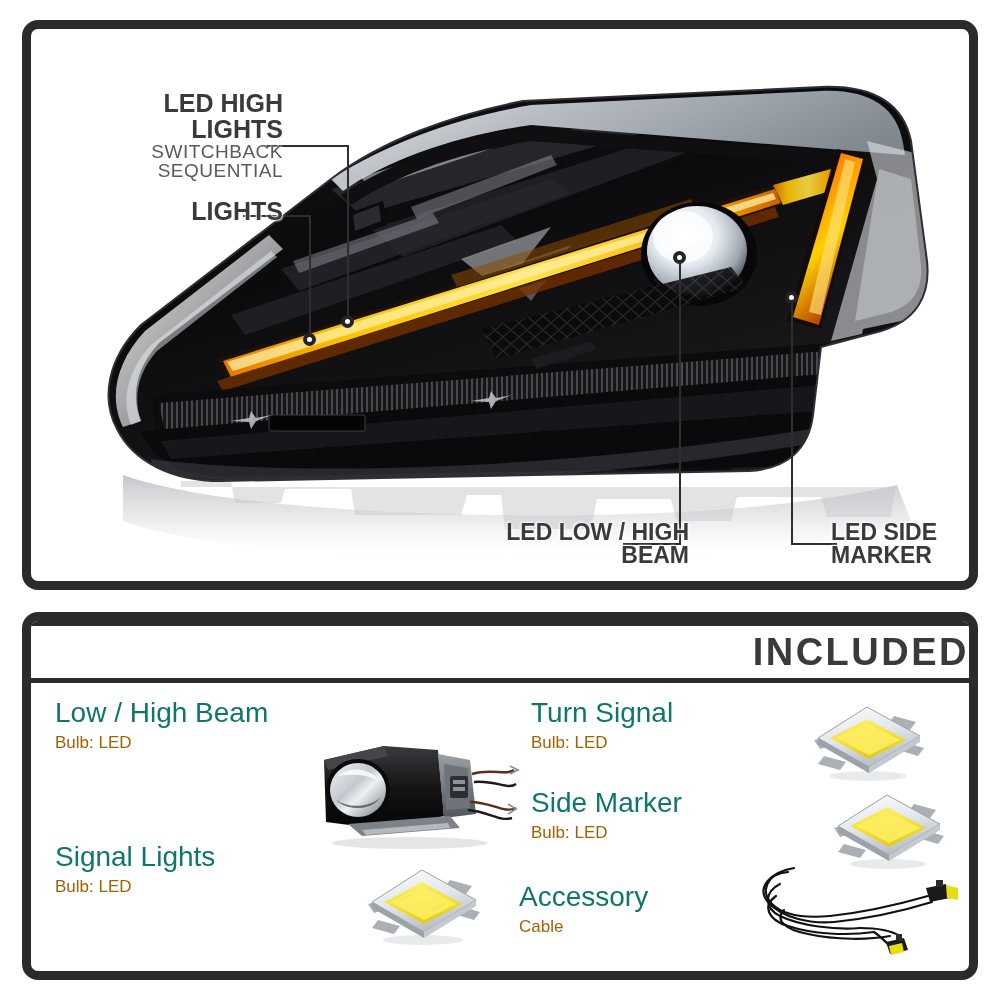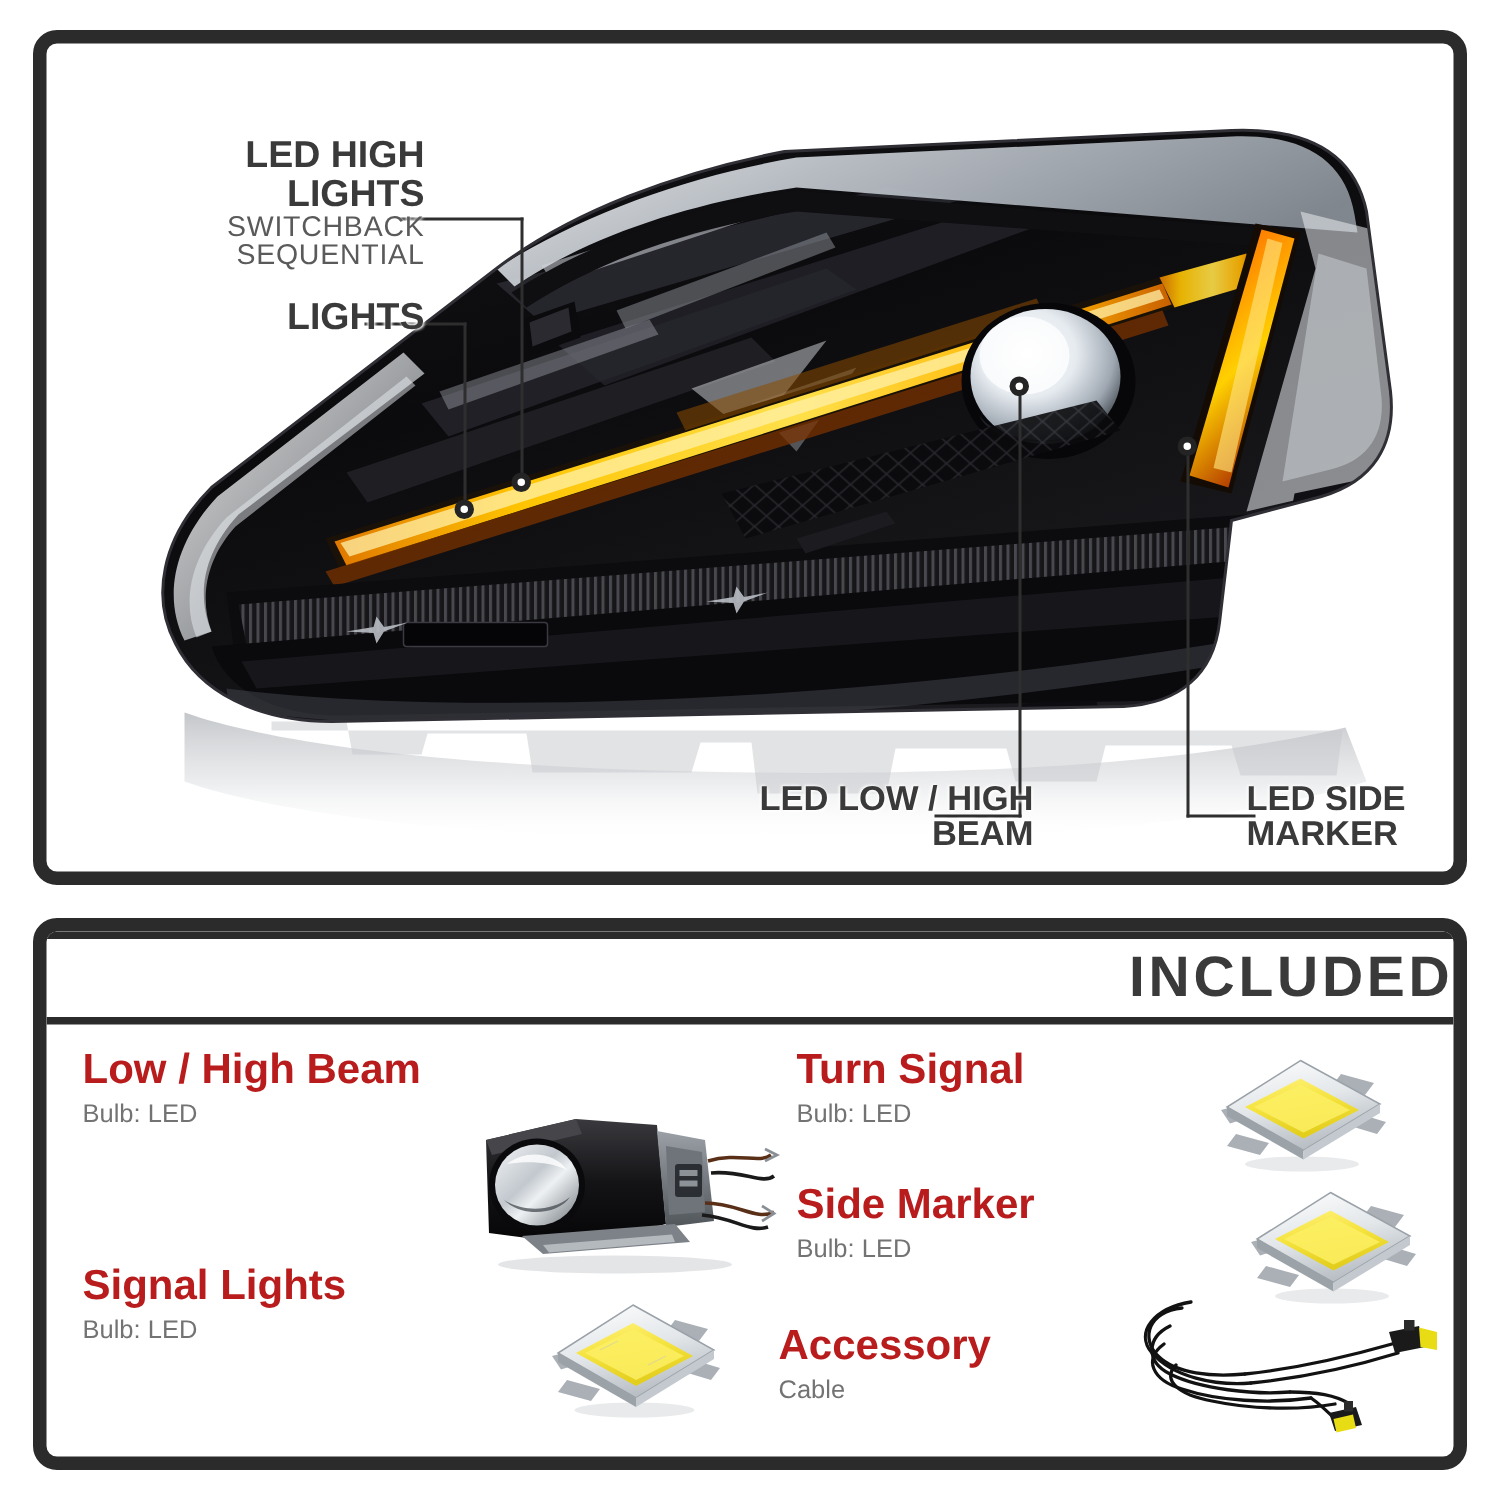--- a/index.html
+++ b/index.html
@@ -35,22 +35,22 @@
   .dot{position:absolute;width:13px;height:13px;border-radius:50%;background:#fff;border:4px solid #242424;box-sizing:border-box;}
 
   
   .inc-band{position:absolute;left:0;top:0;width:100%;height:62px;display:flex;align-items:center;justify-content:flex-end;}
   .inc-band .rule-top{position:absolute;left:0;top:0;width:100%;height:5px;background:#2b2b2b;}
   .inc-band .rule-bot{position:absolute;left:0;bottom:0;width:100%;height:5px;background:#2b2b2b;}
   #included-title{font-size:38px;font-weight:bold;color:#3a3a3a;letter-spacing:2.5px;}
 
   
   .inc-item{position:absolute;}
-  .inc-title{font-size:28px;font-weight:bold;color:#b91c1c;line-height:1;white-space:nowrap;}
-  .inc-sub{font-size:17px;color:#737373;margin-top:7px;line-height:1;}
+  .inc-title{font-size:28px;font-weight:normal;color:#0f766e;line-height:1;white-space:nowrap;}
+  .inc-sub{font-size:17px;color:#a16207;margin-top:7px;line-height:1;}
   #it-low{left:24px;top:78px;}
   #it-run{left:24px;top:222px;}
   #it-turn{left:500px;top:78px;}
   #it-side{left:500px;top:168px;}
   #it-acc{left:488px;top:262px;}
 
   
   .prod{position:absolute;}
   #img-projector{left:310px;top:730px;width:210px;height:120px;}
   #img-led-run{left:360px;top:860px;width:125px;height:88px;}

